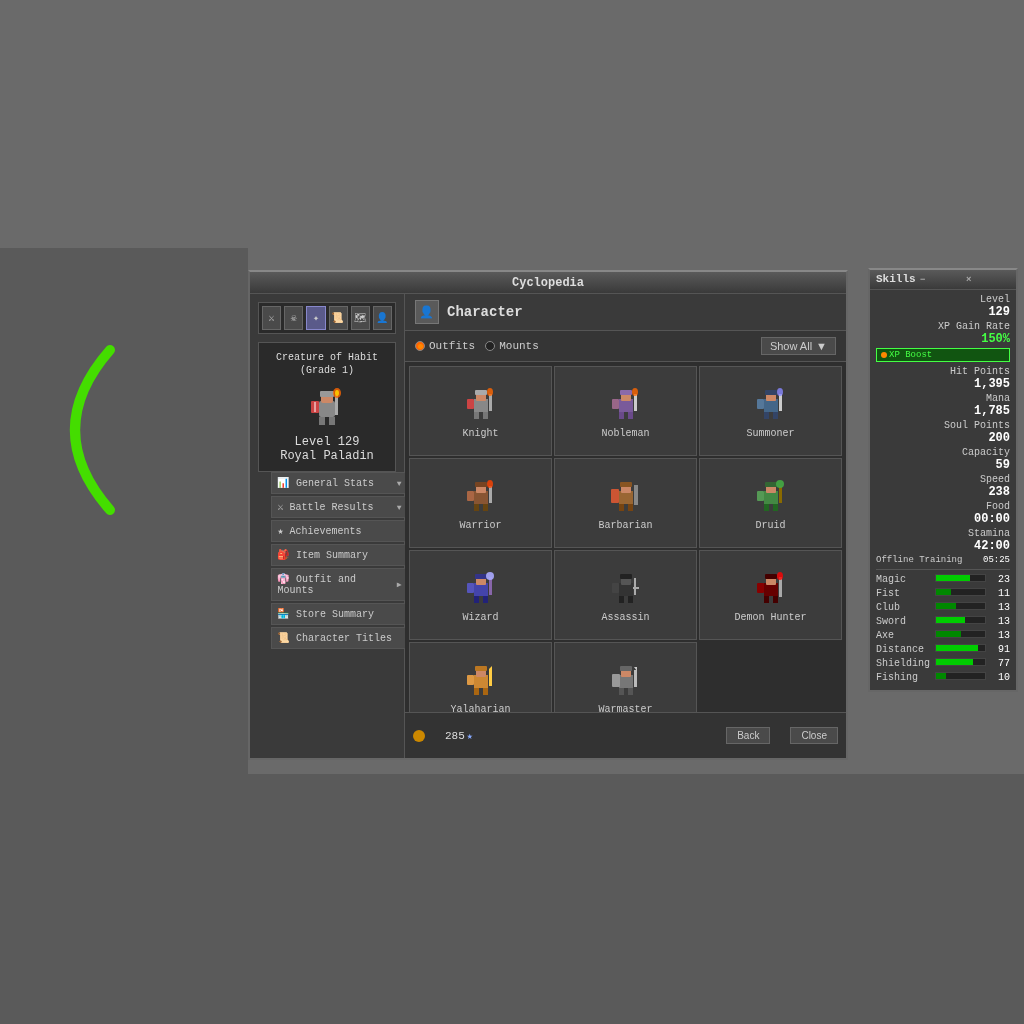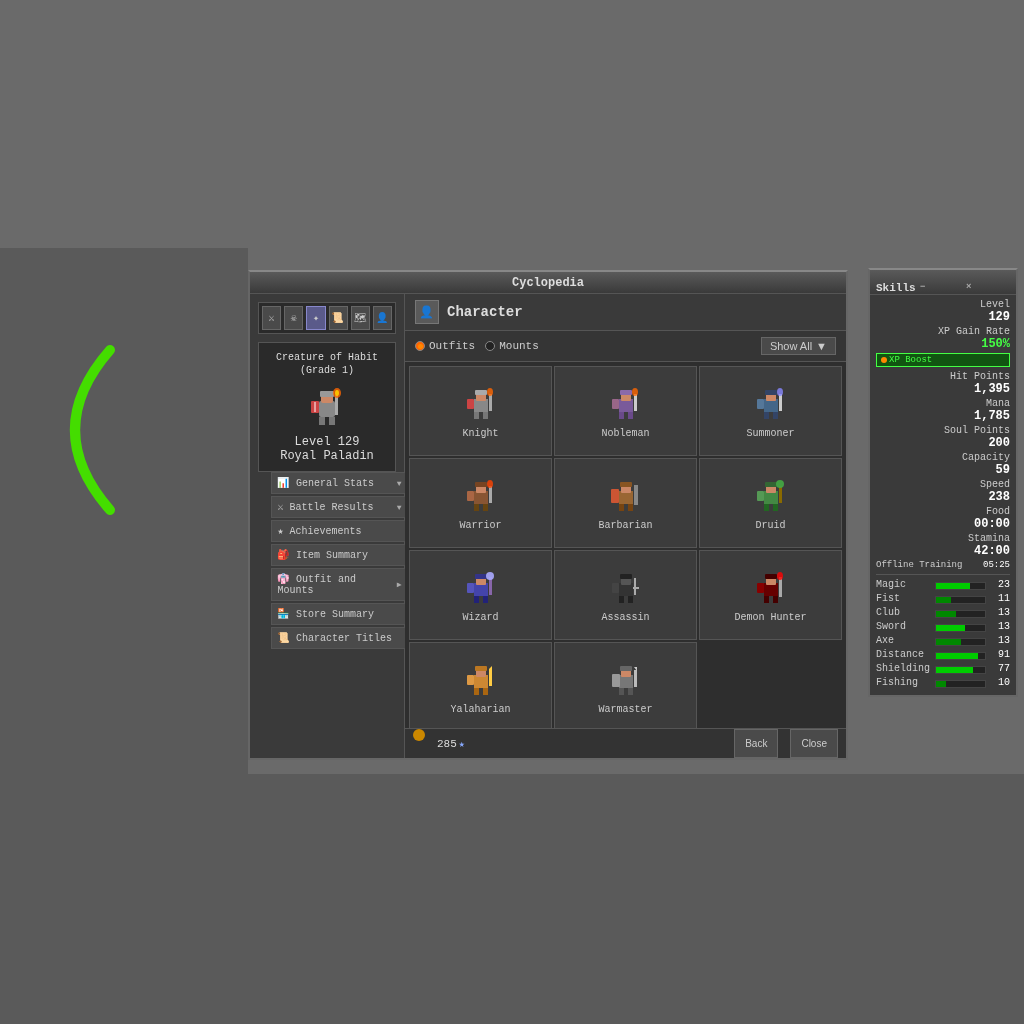--- a/index.html
+++ b/index.html
@@ -273,26 +273,27 @@
     }
 
     .outfit-name {
       color: #ccc;
       font-size: 10px;
       text-align: center;
     }
 
     
     .bottom-bar {
-      height: 30px;
+      height: 46px;
       background: #333;
       border-top: 1px solid #555;
       display: flex;
+      align-items: center;
       padding: 0 8px;
-      gap: 12px;
+      gap: 20px;
     }
 
     .gold-icon {
       width: 12px;
       height: 12px;
       background: #cc8800;
       border-radius: 50%;
     }
 
     .star-count {
@@ -329,22 +330,22 @@
       width: 150px;
       background: #3a3a3a;
       border: 2px solid #666;
       border-top: 2px solid #888;
     }
 
     .skills-titlebar {
       background: linear-gradient(to bottom, #5a5a5a, #3a3a3a);
       height: 20px;
       display: flex;
-      align-items: flex-start;
-      padding: 12px 6px;
+      align-items: flex-end;
+      padding: 4px 6px;
       border-bottom: 1px solid #555;
     }
 
     .skills-titlebar span {
       color: #ddd;
       font-size: 11px;
       font-weight: bold;
       flex: 1;
     }
 
@@ -417,21 +418,21 @@
 
     .skills-divider {
       height: 1px;
       background: #555;
       margin: 4px 0;
     }
 
     
     .skill-row {
       display: flex;
-      align-items: flex-end;
+      align-items: flex-start;
       margin-bottom: 3px;
       gap: 4px;
     }
 
     .skill-name {
       color: #ccc;
       font-size: 10px;
       width: 55px;
     }
 

